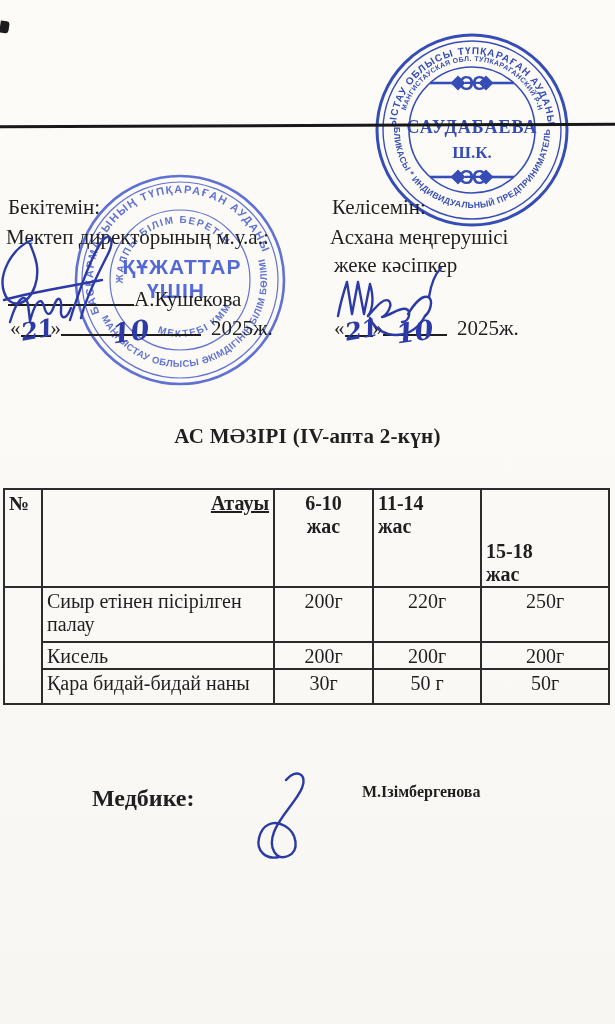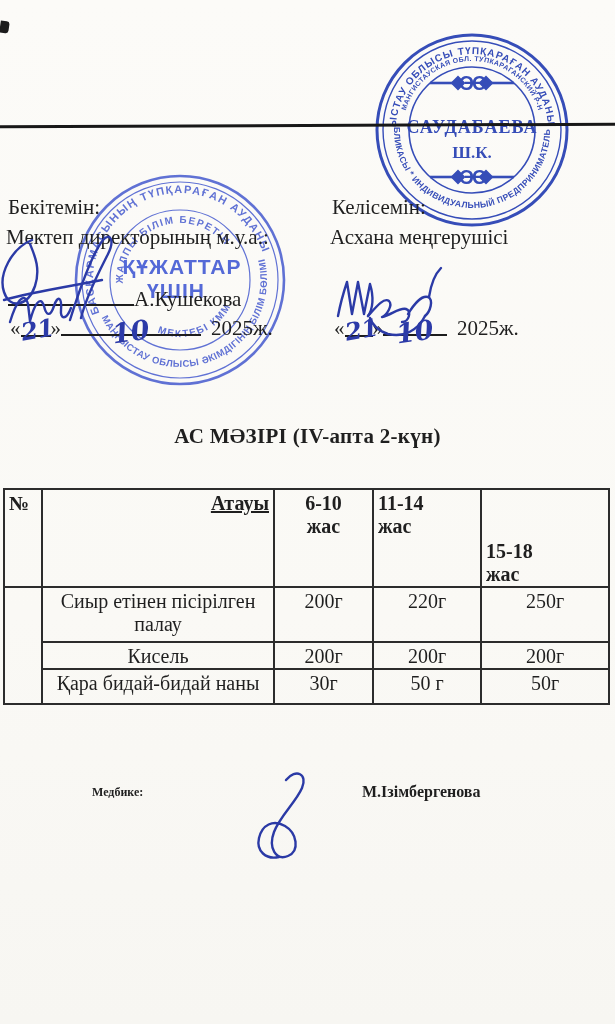--- a/index.html
+++ b/index.html
@@ -29,23 +29,23 @@
   table.menu{position:absolute; left:3px; top:488px; width:605px;
              border-collapse:collapse; table-layout:fixed; z-index:10;
              font-size:20px; line-height:23px;}
   table.menu td, table.menu th{border:2px solid #2c2c2c; vertical-align:top;
              padding:2px 4px 0 4px; font-weight:normal;}
   table.menu th{font-weight:bold;}
   th.no-cell{text-align:left; padding-left:6px; font-weight:normal;}
   th.name-h{text-align:right;text-decoration:underline;}
   th.age-c{text-align:center;}
   th.age-l{text-align:left; padding-left:10px;}
-  td.name-c{text-align:center; padding-left:10px; padding-right:58px;}
+  td.name-c{text-align:left; padding-left:10px; padding-right:58px;}
   td.val-c{text-align:center;}
-  .footer-label{left:92px; top:785px; font-size:12px; font-weight:bold; z-index:10;}
+  .footer-label{left:92px; top:785px; font-size:24px; font-weight:bold; z-index:10;}
   .footer-name{left:362px; top:783px; font-size:16px; font-weight:bold; z-index:10;}
   .stamp{z-index:2;}
   .sig{z-index:20; pointer-events:none;}
   .sig path{fill:none; stroke:#2b3aa6; stroke-width:2.4; stroke-linecap:round; stroke-linejoin:round;}
   .block{z-index:10;}
 </style>
 </head>
 <body>
 
 <div class="page">
@@ -132,20 +132,21 @@
   <div class="abs block ptext" style="left:6px; top:224px;">Мектеп директорының м.у.а.:</div>
   <div class="abs block ptext" style="left:8px; top:283px;">
     <span class="fill-line" style="width:126px;"></span><span>А.Кушекова</span>
   </div>
   <div class="abs block ptext" style="left:10px; top:313px;">
     <span>«</span><span class="fill-line" style="width:30px;"><span class="hand day">21</span></span><span>»</span><span class="fill-line" style="width:140px;"><span class="hand month">10</span></span><span style="margin-left:10px;">2025ж.</span>
   </div>
 
   <div class="abs block ptext" style="left:332px; top:194px;">Келісемін:</div>
   <div class="abs block ptext" style="left:330px; top:224px;">Асхана меңгерушісі</div>
+  <div class="abs block ptext" style="left:334px; top:252px;">жеке кәсіпкер</div>
   <div class="abs block ptext" style="left:334px; top:313px;">
     <span>«</span><span class="fill-line" style="width:28px;"><span class="hand day">21</span></span><span>»</span><span class="fill-line" style="width:64px;"><span class="hand month">10</span></span><span style="margin-left:10px;">2025ж.</span>
   </div>
 
   <svg class="abs sig" style="left:-2px; top:228px;" width="150" height="112" viewBox="0 0 150 112">
     <path d="M34 12 C 14 20, 0 46, 6 64 C 12 82, 30 78, 37 58 C 43 40, 36 26, 32 16"></path>
     <path d="M12 94 C 18 74, 26 62, 30 76 L32 93 C 36 78, 42 66, 46 78 C 48 87, 52 90, 56 78 C 60 66, 64 70, 63 82 C 62 91, 68 93, 73 80"></path>
     <path d="M72 92 C 82 60, 94 26, 105 12 C 112 4, 117 12, 110 26 C 101 44, 89 66, 83 90"></path>
     <path d="M6 72 C 34 64, 74 58, 104 52"></path>
   </svg>

